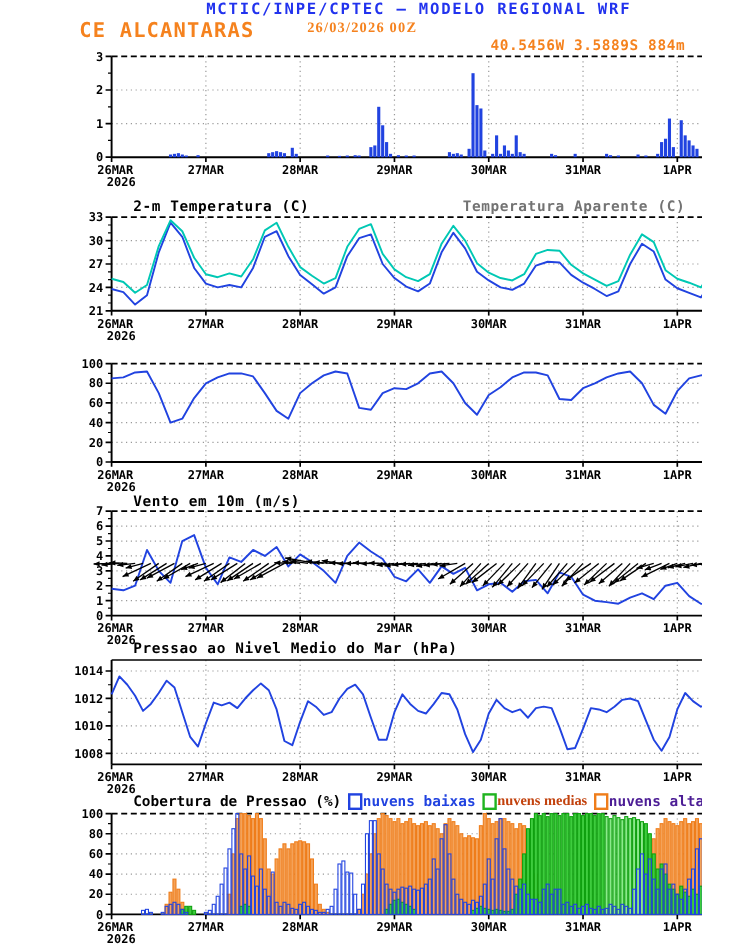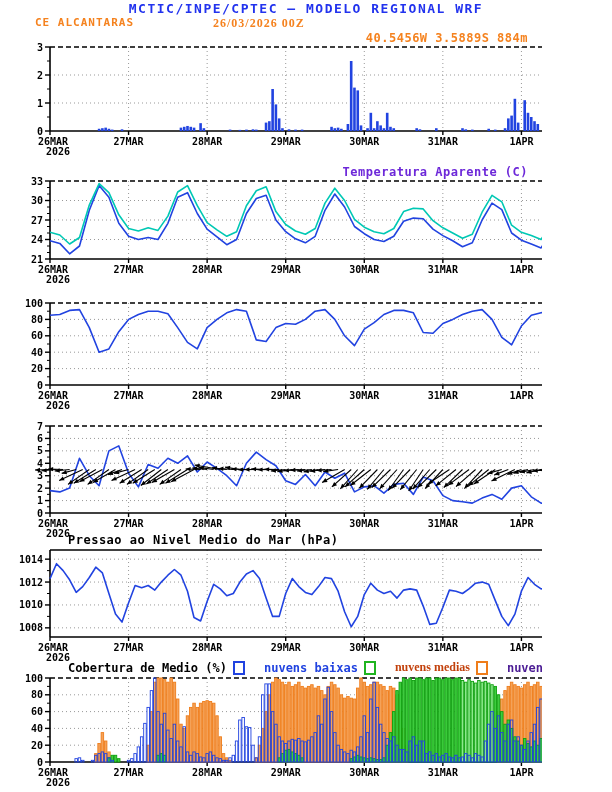--- a/index.html
+++ b/index.html
@@ -1,30 +1,30 @@
 <!DOCTYPE html>
 <html><head>
 <meta charset="utf-8">
 <style>
   html,body{margin:0;padding:0;background:#fff;}
   #page{position:relative;width:542px;height:792px;background:#ffffff;overflow:hidden;
-        font-family:"DejaVu Sans Mono", monospace;font-weight:bold;}
+        font-family:"DejaVu Sans Mono", monospace;font-weight:bold;margin-left:43px;}
   #chart-svg{position:absolute;left:0;top:0;}
   .hdr-title{position:absolute;top:1px;left:0;width:612px;text-align:center;
              color:#2233ee;font-size:13px;letter-spacing:1.5px;white-space:nowrap;}
-  .hdr-station{position:absolute;top:16px;left:35px;color:#f5821e;font-size:11px;letter-spacing:1px;white-space:nowrap;}
+  .hdr-station{position:absolute;top:16px;left:23px;color:#f5821e;font-size:17px;letter-spacing:1px;white-space:nowrap;}
   .hdr-run{position:absolute;top:16px;left:213px;color:#f5821e;font-size:12px;letter-spacing:1px;white-space:nowrap;font-family:Liberation Serif, serif;}
   .ptitle{position:absolute;left:68px;color:#000;font-size:12px;letter-spacing:0.5px;white-space:nowrap;}
   .pright{position:absolute;right:14px;font-size:12px;letter-spacing:0.5px;white-space:nowrap;}
   .t-p1{top:31px}.t-p2{top:165px}.t-p3{top:288px}.t-p4{top:411px}.t-p5{top:533px}
   .loc{top:31px;color:#f5821e;}
-  .app{top:165px;color:#6d28d9;}
+  .app{top:165px;color:#737373;}
   .p6row{position:absolute;top:660px;left:68px;display:flex;align-items:center;gap:6px;white-space:nowrap;}
   .p6row .tt{color:#000;font-size:12px;}
-  .lg{display:flex;align-items:center;gap:19px;font-size:12px;}
+  .lg{display:flex;align-items:center;gap:0;font-size:12px;}
   .sw{width:8px;height:10px;border-style:solid;border-width:2px;background:#fff;display:inline-block;}
   .sw-low{border-color:#2143e0;}
   .sw-mid{border-color:#1fb41f;}
   .sw-high{border-color:#ef7d1a;}
   .lb-low{color:#2143e0;}
   .lb-mid{color:#c2410c;font-family:Liberation Serif, serif;}
   .lb-high{color:#4c1d95;}
 </style>
 </head>
 <body>
@@ -920,26 +920,28 @@
         <rect x="585.6547619047619" y="715.8" width="2.5" height="46.200000000000045" fill="none" stroke="#2143e0" stroke-width="0.9"></rect>
         <rect x="588.9285714285714" y="728.4" width="2.5" height="33.60000000000002" fill="none" stroke="#2143e0" stroke-width="0.9"></rect>
         <rect x="592.202380952381" y="690.6" width="2.5" height="71.39999999999998" fill="none" stroke="#2143e0" stroke-width="0.9"></rect>
         <rect x="595.4761904761905" y="715.8" width="2.5" height="46.200000000000045" fill="none" stroke="#2143e0" stroke-width="0.9"></rect>
         <rect x="598.75" y="724.2" width="2.5" height="37.799999999999955" fill="none" stroke="#2143e0" stroke-width="0.9"></rect>
       </g>
     </svg>
 
   <div class="pright loc">40.5456W 3.5889S 884m</div>
 
+  <div class="ptitle t-p2">2-m Temperatura (C)</div>
   <div class="pright app">Temperatura Aparente (C)</div>
 
+  <div class="ptitle t-p4">Vento em 10m (m/s)</div>
   <div class="ptitle t-p5">Pressao ao Nivel Medio do Mar (hPa)</div>
 
   <div class="p6row">
-    <span class="tt">Cobertura de Medio (%)</span>
+    <span class="tt">Cobertura de Pressao (%)</span>
     <span class="lg">
       <span class="sw sw-low"></span>
       <span class="lb-low">nuvens baixas</span>
     </span>
     <span class="lg">
       <span class="sw sw-mid"></span>
       <span class="lb-mid">nuvens medias</span>
     </span>
     <span class="lg">
       <span class="sw sw-high"></span>

